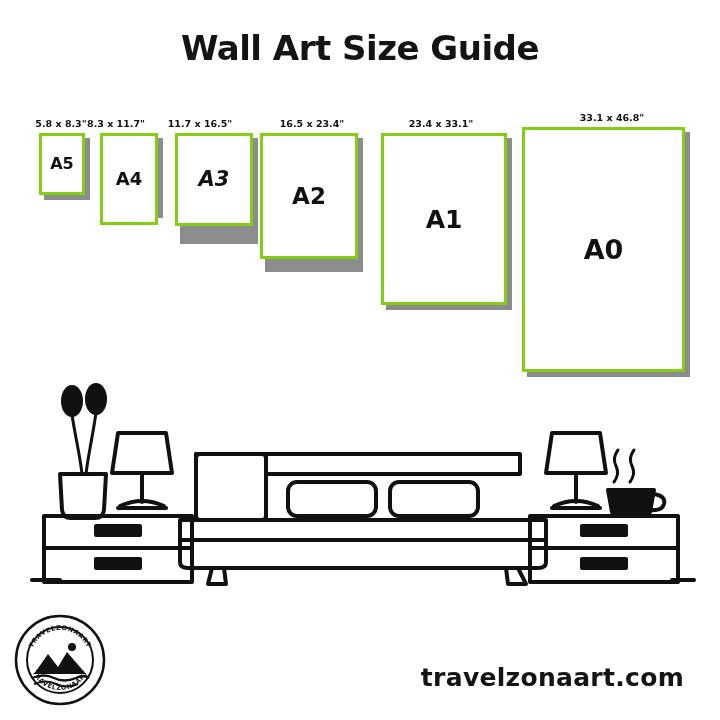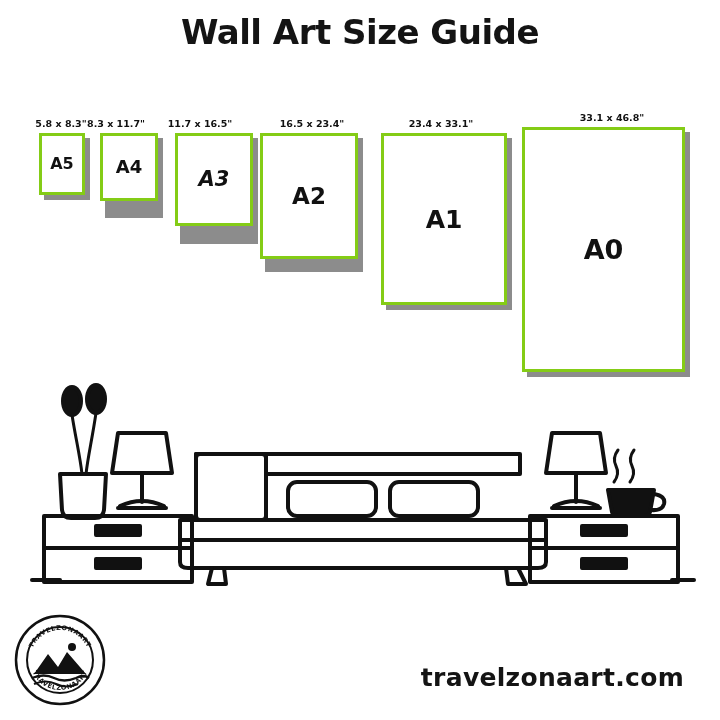--- a/index.html
+++ b/index.html
@@ -11,21 +11,21 @@
     width: 720px;
     height: 720px;
     position: relative;
     font-family: "DejaVu Sans", "Liberation Sans", sans-serif;
     overflow: hidden;
     color: #111111;
   }
 
   #page-title {
     position: absolute;
-    top: 12px;
+    top: 28px;
     left: 0;
     width: 720px;
     text-align: center;
     font-size: 34px;
     font-weight: bold;
     letter-spacing: -0.5px;
     color: #141414;
   }
 
   
@@ -110,21 +110,21 @@
     <div class="frame-dim" style="left:30px; top:18px; width:62px;">5.8 x 8.3"</div>
     <div class="frame-shadow" style="left:44px; top:38px; width:46px; height:62px;"></div>
     <div class="frame-box" style="left:39px; top:33px; width:46px; height:62px;">
       <span class="frame-label" style="font-size:16px;">A5</span>
     </div>
   </div>
 
   <div class="frame-group">
     <div class="frame-dim" style="left:74px; top:18px; width:84px;">8.3 x 11.7"</div>
     <div class="frame-shadow" style="left:105px; top:38px; width:58px; height:80px;"></div>
-    <div class="frame-box" style="left:100px; top:33px; width:58px; height:68px;">
+    <div class="frame-box" style="left:100px; top:33px; width:58px; height:92px;">
       <span class="frame-label" style="font-size:18px;">A4</span>
     </div>
   </div>
 
   <div class="frame-group">
     <div class="frame-dim" style="left:150px; top:18px; width:100px;">11.7 x 16.5"</div>
     <div class="frame-shadow" style="left:180px; top:38px; width:78px; height:106px;"></div>
     <div class="frame-box" style="left:175px; top:33px; width:78px; height:93px;font-style:italic;">
       <span class="frame-label" style="font-size:21px;">A3</span>
     </div>

